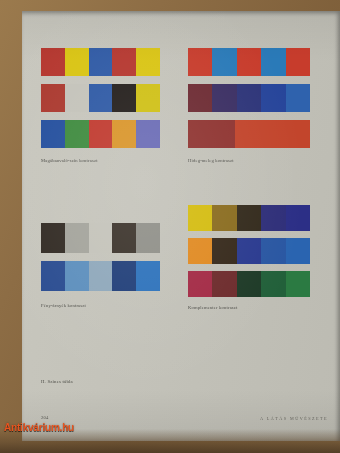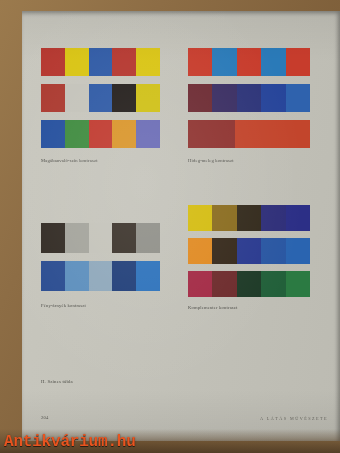--- a/index.html
+++ b/index.html
@@ -83,24 +83,24 @@
     font-family: "Liberation Serif", serif;
     font-size: 4.2px;
     letter-spacing: 1.45px;
     color: #45443e;
     white-space: nowrap;
     opacity: .72;
   }
   #watermark {
     position: absolute;
     left: 4px;
-    bottom: 2px;
-    font-family: Liberation Mono, monospace;
+    bottom: 20px;
+    font-family: Liberation Sans, sans-serif;
     font-weight: bold;
-    font-size: 16px;
+    font-size: 10px;
     letter-spacing: -0.2px;
     color: #e8541f;
     text-shadow: 0 1px 0 rgba(0,0,0,.55), 0 0 2px rgba(0,0,0,.35);
     z-index: 40;
   }
   #wm-strip {
     position: absolute;
     left: 0;
     bottom: 0;
     width: 340px;

